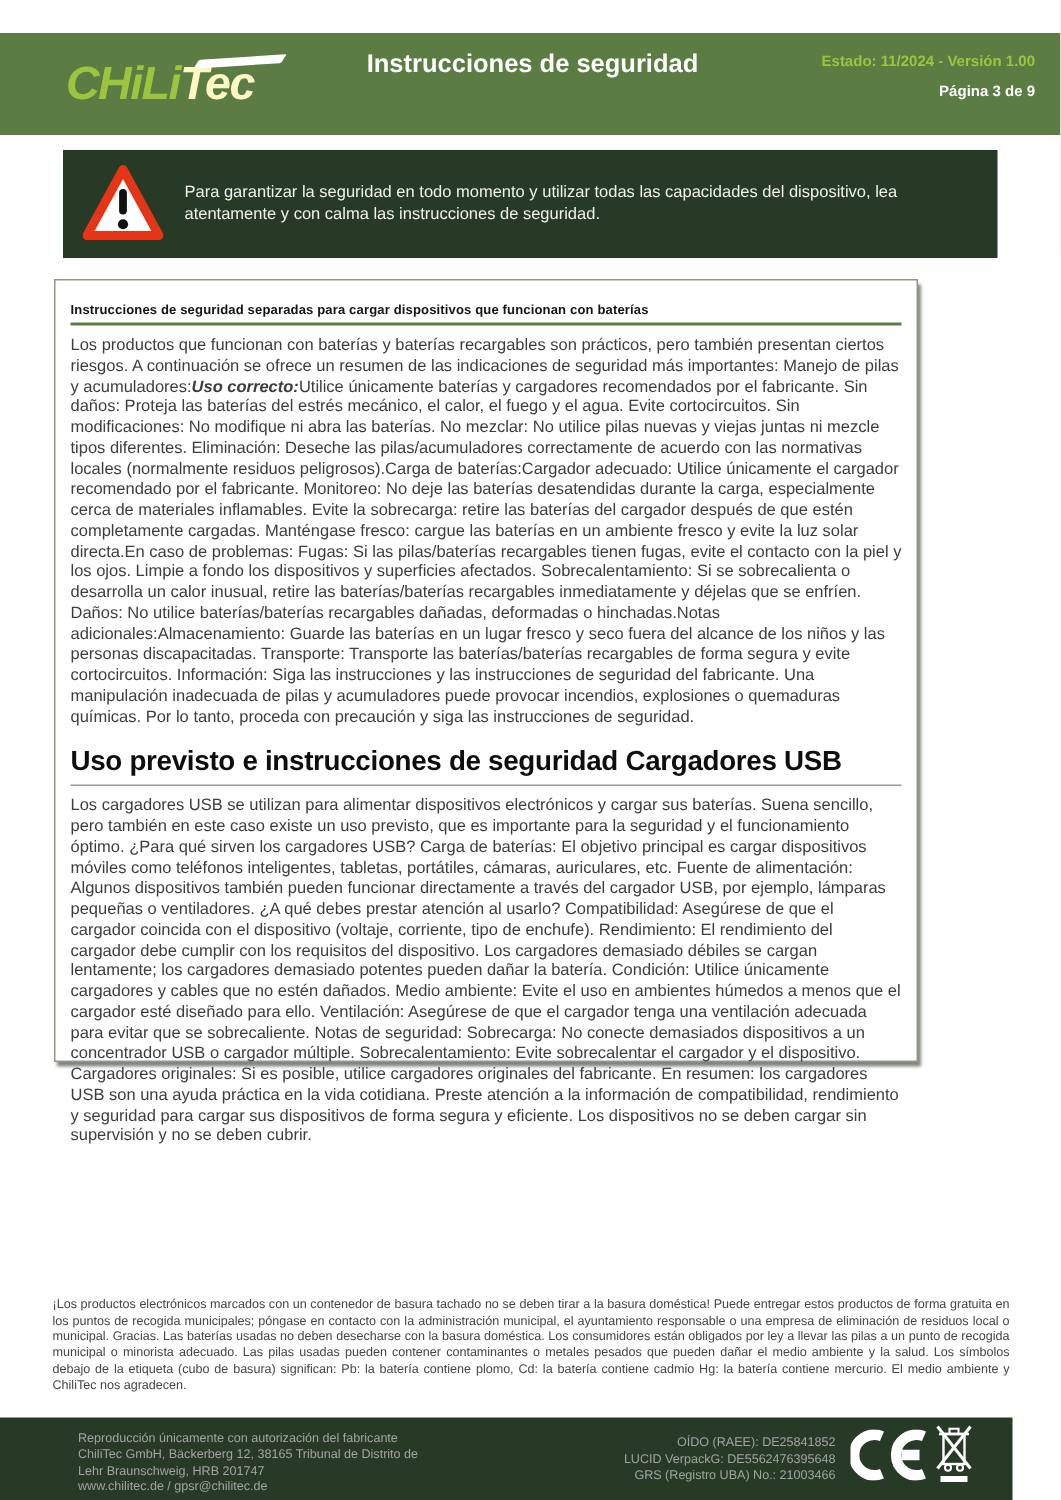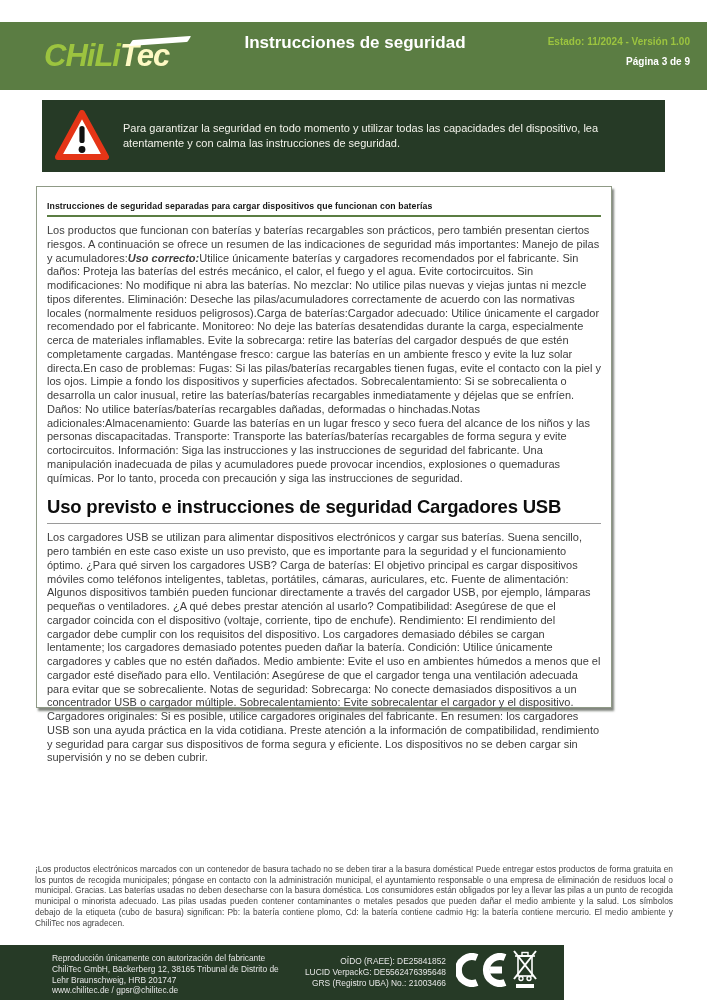--- a/index.html
+++ b/index.html
@@ -49,22 +49,22 @@
   .rule-gray { border:none; border-top:1px solid #9a9a9a; margin:5px 0 7px 0; }
 
   
   .footnote {
     position:absolute; top:864px; left:35px; width:638px;
     font-size:8.4px; line-height:10.7px; color:#454545; text-align:justify;
   }
 
   
   .footerbar {
-    position:absolute; top:945px; left:0; width:564px; height:55px;
-    background:#263a26; color:#e5e5e5;
+    position:absolute; top:945px; left:0; width:675px; height:55px;
+    background:#263a26; color:#a3a3a3;
   }
   .footer-left { position:absolute; left:52px; top:8px; font-size:8.4px; line-height:10.8px; }
   .footer-right { position:absolute; right:118px; top:11px; text-align:right; font-size:8.4px; line-height:11.2px; }
   .ce-mark { position:absolute; right:56px; top:8px; width:52px; height:34px; }
   .weee-icon { position:absolute; right:26px; top:4px; width:26px; height:42px; }
 </style>
 </head>
 <body>
 
 <div id="page">

